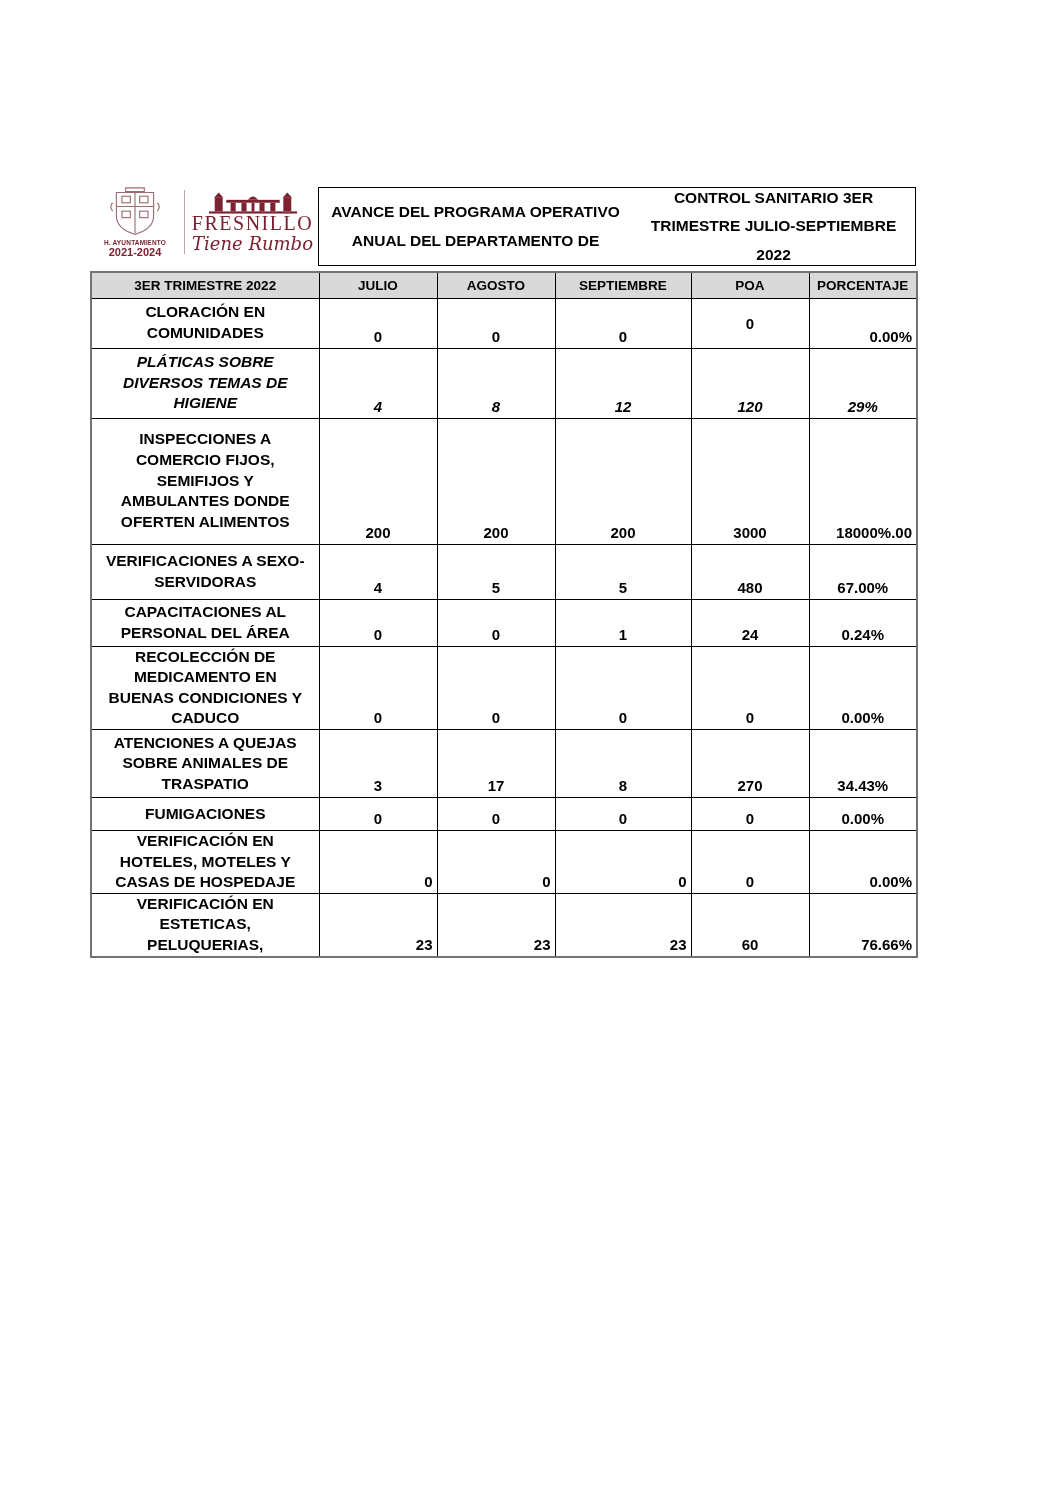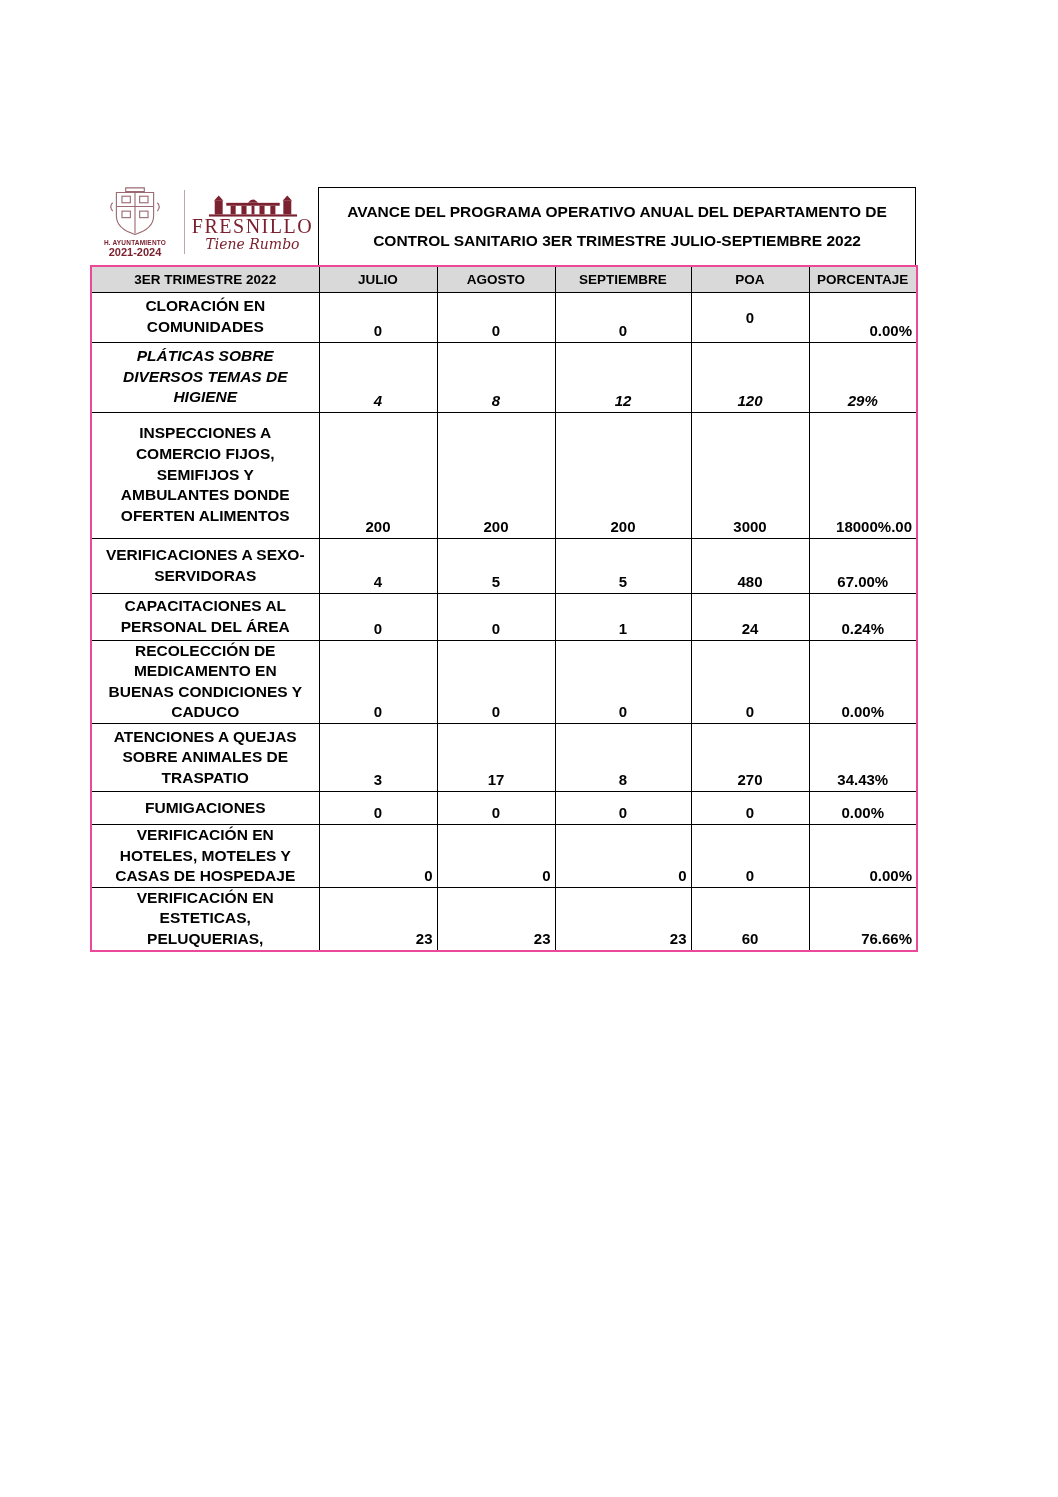--- a/index.html
+++ b/index.html
@@ -25,35 +25,35 @@
   .ayto-line1{font-size:6.5px;font-weight:700;color:var(--brand-maroon);letter-spacing:.2px;}
   .ayto-line2{font-size:11px;font-weight:700;color:var(--brand-maroon);}
   .logo-divider{width:1px;height:64px;background:#c3a2a8;margin:0 6px;}
   .fresnillo-wrap{flex:1;text-align:center;color:var(--brand-maroon);}
   .fresnillo-svg{width:108px;height:26px;display:block;margin:0 auto;}
   .fresnillo-name{
     font-family:"Liberation Serif", serif;font-weight:400;font-size:20px;
     letter-spacing:1.5px;line-height:1;margin-top:-2px;
   }
   .fresnillo-tagline{
-    font-family:"DejaVu Serif", serif;font-style:italic;font-size:14px;line-height:1.2;
+    font-family:"DejaVu Serif", serif;font-style:italic;font-size:18px;line-height:1.2;
   }
 
   
   .title-box{
     position:absolute;left:318px;top:187px;width:598px;height:79px;
     border:1.5px solid #000;
-    display:flex;flex-direction:column;justify-content:center;align-items:center;
+    display:flex;justify-content:center;align-items:center;
     text-align:center;font-weight:700;font-size:15.5px;line-height:1.85;
   }
 
   
   table.poa{
-    position:absolute;left:90px;top:265px;width:826px;
-    border-collapse:collapse;table-layout:fixed;border:2px solid #ec4899;
+    position:absolute;left:90px;top:271px;width:826px;
+    border-collapse:collapse;table-layout:fixed;border:2px solid #737373;
   }
   .poa th,.poa td{border:1.5px solid #000;}
   .poa th{
     background:var(--header-gray);font-weight:700;font-size:13.5px;
     height:26px;padding:0 2px;text-align:center;vertical-align:middle;
   }
   .poa td.label{
     font-weight:700;font-size:15.5px;text-align:center;vertical-align:middle;
     padding:0 10px;line-height:1.33;overflow:hidden;
   }

